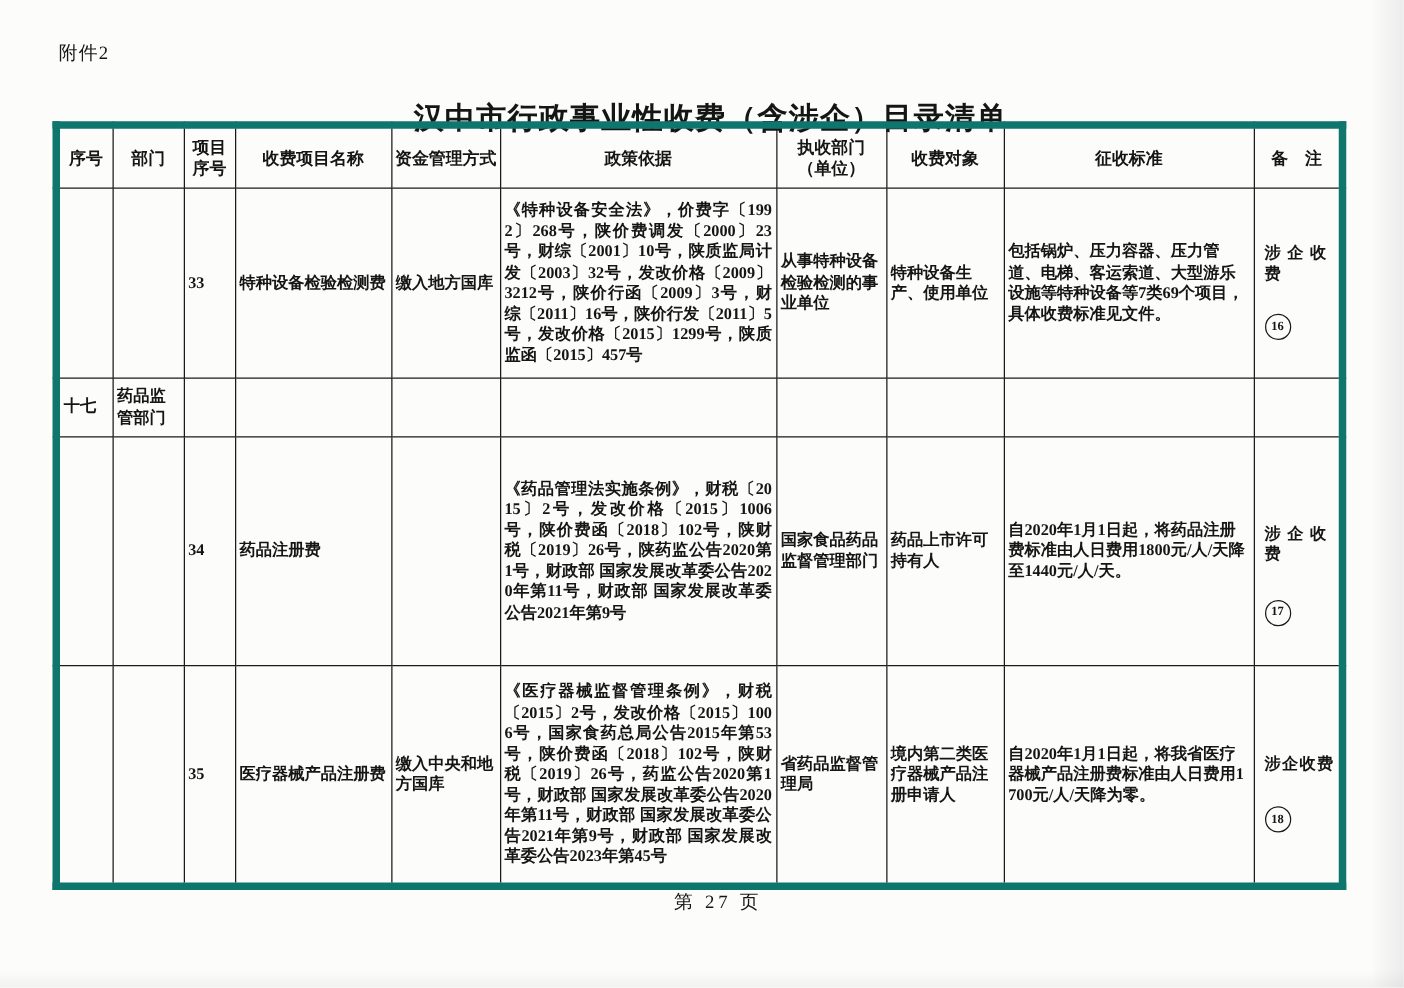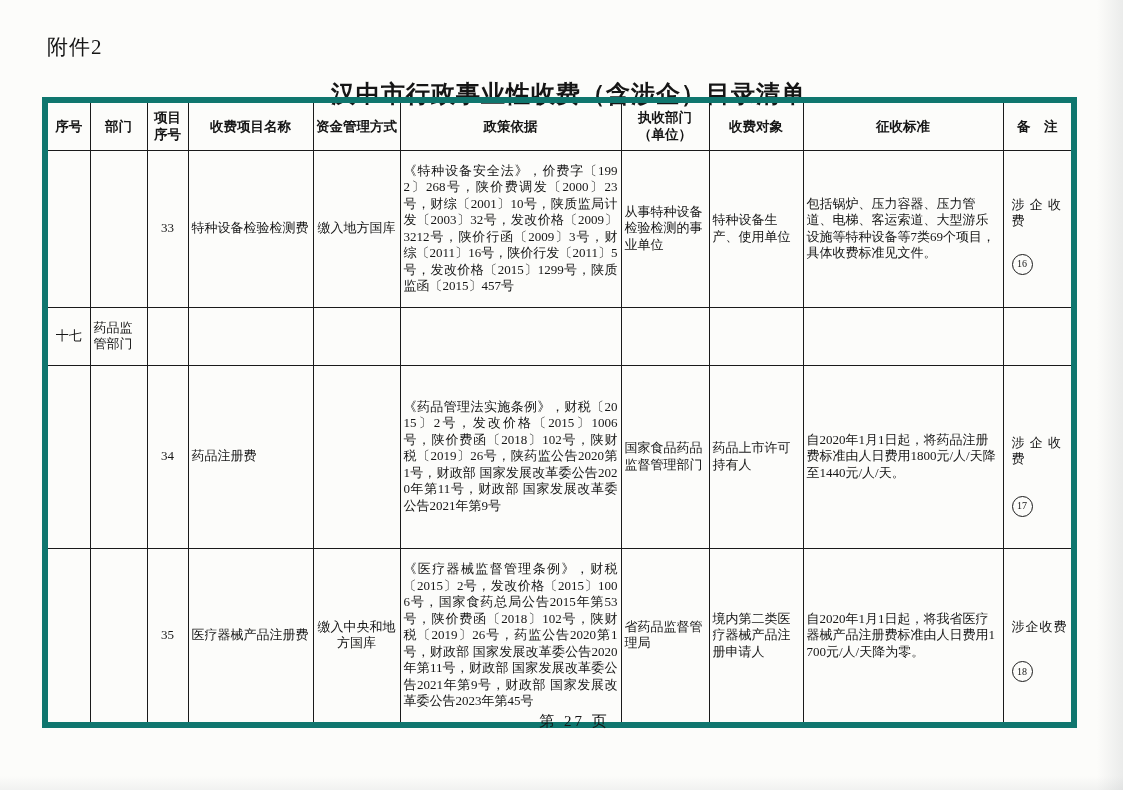--- a/index.html
+++ b/index.html
@@ -2,47 +2,47 @@
 <html><head>
 <meta charset="utf-8">
 <style>
   html,body{margin:0;padding:0;}
   body{
     width:1123px;height:790px;position:relative;overflow:hidden;
     background:#fcfcfa;color:#151515;
     font-family:"Liberation Serif","DejaVu Serif",serif;
   }
   .attachment{
-    position:absolute;left:47px;top:33px;font-size:21px;letter-spacing:1px;
+    position:absolute;left:47px;top:33px;font-size:15px;letter-spacing:1px;
   }
   .title{
     position:absolute;left:42px;top:66px;width:1029px;margin:12px;
     text-align:center;font-size:24px;font-weight:bold;letter-spacing:1px;
   }
   table.fees{
     position:absolute;left:42px;top:97px;width:1029px;
     border-collapse:collapse;table-layout:fixed;
     border:6px solid #0f766e;
   }
   table.fees th,table.fees td{
     border:1.6px solid #1a1a1a;
     font-size:13px;line-height:16.5px;
-    padding:12px 3px;vertical-align:middle;
-    overflow:hidden;word-break:break-all;
+    padding:2px 3px;vertical-align:middle;
+    overflow:hidden;word-break:break-all;font-weight:bold;
   }
   table.fees th{
     font-weight:bold;text-align:center;font-size:13.5px;line-height:17px;
     white-space:pre-line;padding:2px 1px;
   }
   tr.hdr{height:50px;}
   tr.r33{height:152px;}
   tr.r17{height:47px;}
   tr.r34{height:183px;}
   tr.r35{height:177px;}
-  td.c-center{text-align:center;}
+  td.c-center{text-align:left;}
   td.c-left{text-align:left;padding:2px 4px;}
   td.c-policy{text-align:justify;text-justify:inter-ideograph;padding:2px 4px;}
   td.c-remark{vertical-align:top;padding:0;}
   .remark-box{display:flex;flex-direction:column;align-items:flex-start;padding-left:5px;}
   .remark-box .rtext{letter-spacing:1px;}
   .pt18{padding-top:14px;}.pt18 .circ{margin-top:24px;}
   .pt40{padding-top:38px;}.pt40 .circ{margin-top:28px;}
   .pt30{padding-top:30px;}.pt30 .circ{margin-top:26px;}
   .circ{
     display:inline-flex;align-items:center;justify-content:center;

